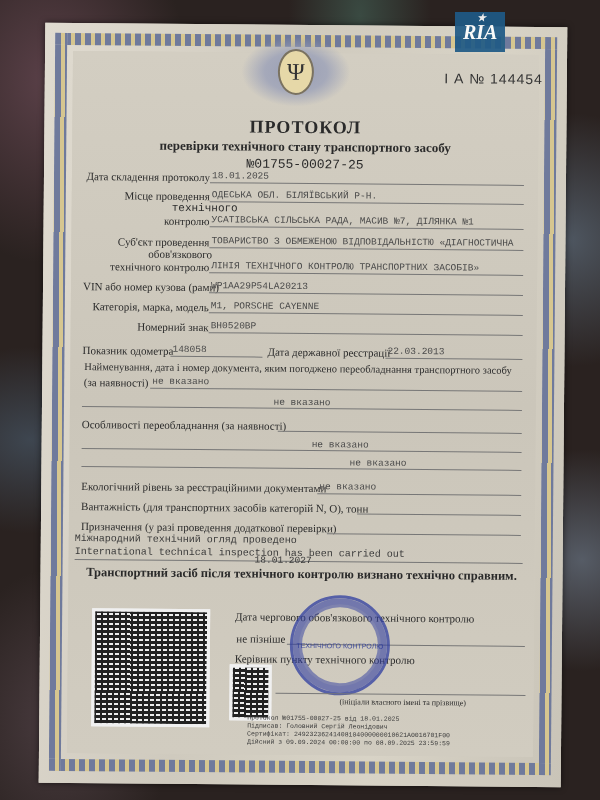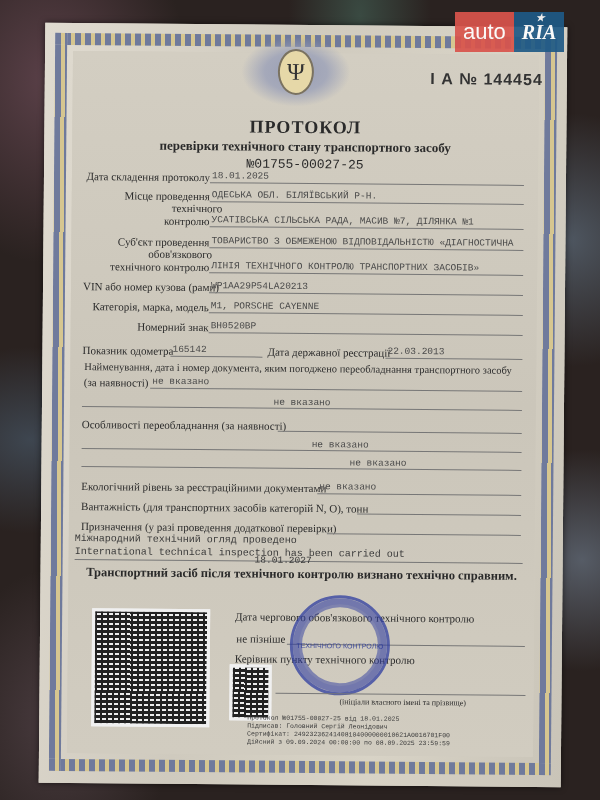--- a/index.html
+++ b/index.html
@@ -44,21 +44,21 @@
     opacity: .8;
   }
   .crest-shield {
     position: relative; width: 36px; height: 46px; border-radius: 50%;
     background: #e6d8a8; border: 2px solid #7a7260;
     display: flex; align-items: center; justify-content: center;
     font-size: 24px; color: #333;
   }
   .serial {
     position: absolute; right: 24px; top: 44px;
-    font-family: "Liberation Sans", sans-serif; font-size: 16px; letter-spacing: 1px; color: #333; font-weight: bold;
+    font-family: "Liberation Sans", sans-serif; font-size: 14px; letter-spacing: 1px; color: #333;
   }
   .title { position: absolute; left: 0; right: 0; top: 92px; text-align: center; color: #2a2a2a; }
   .title h1 { font-size: 18px; font-weight: bold; letter-spacing: 1px; }
   .title .sub { font-size: 13px; font-weight: bold; margin-top: 1px; }
   .title .num { font-family: "Liberation Mono", monospace; font-size: 13px; margin-top: 2px; }
   .row {
     position: absolute; font-size: 11px; color: #2c2c2c; display: flex; align-items: flex-end;
   }
   .lbl { text-align: right; white-space: nowrap; }
   .val {
@@ -115,21 +115,21 @@
 
   <div class="row" style="left:40px; top:146px; width:440px;">
     <span class="lbl" style="width:126px;">Дата складення протоколу</span>
     <span class="val">18.01.2025</span>
   </div>
 
   <div class="row" style="left:40px; top:165px; width:440px;">
     <span class="lbl" style="width:126px;">Місце проведення</span>
     <span class="val">ОДЕСЬКА ОБЛ. БІЛЯЇВСЬКИЙ Р-Н.</span>
   </div>
-  <div class="plain-lbl" style="left:128px; top:178px;">технічного</div>
+  <div class="plain-lbl" style="left:128px; top:178px;font-family:Liberation Mono, monospace;">технічного</div>
   <div class="row" style="left:40px; top:190px; width:440px;">
     <span class="lbl" style="width:126px;">контролю</span>
     <span class="val">УСАТІВСЬКА СІЛЬСЬКА РАДА, МАСИВ №7, ДІЛЯНКА №1</span>
   </div>
 
   <div class="row" style="left:40px; top:211px; width:440px;">
     <span class="lbl" style="width:126px;">Суб'єкт проведення</span>
     <span class="val">ТОВАРИСТВО З ОБМЕЖЕНОЮ ВІДПОВІДАЛЬНІСТЮ «ДІАГНОСТИЧНА</span>
   </div>
   <div class="plain-lbl" style="left:105px; top:224px;">обов'язкового</div>
@@ -148,21 +148,21 @@
     <span class="val">M1, PORSCHE CAYENNE</span>
   </div>
 
   <div class="row" style="left:40px; top:296px; width:440px;">
     <span class="lbl" style="width:126px;">Номерний знак</span>
     <span class="val">BH0520BP</span>
   </div>
 
   <div class="row" style="left:40px; top:320px; width:180px;">
     <span class="lbl" style="width:88px;">Показник одометра</span>
-    <span class="val">165142</span>
+    <span class="val">148058</span>
   </div>
   <div class="row" style="left:225px; top:320px; width:255px;">
     <span class="lbl" style="width:118px;">Дата державної реєстрації</span>
     <span class="val">22.03.2013</span>
   </div>
 
   <div class="plain-lbl" style="left:42px; top:338px; font-size:10.5px;">Найменування, дата і номер документа, яким погоджено переобладнання транспортного засобу</div>
   <div class="row" style="left:40px; top:352px; width:440px;">
     <span class="lbl" style="width:68px; text-align:center;">(за наявності)</span>
     <span class="val">не вказано</span>
@@ -217,18 +217,17 @@
 
   <div class="sig-block">
     <div>Протокол №01755-00027-25 від 18.01.2025</div>
     <div>Підписав: Головний Сергій Леонідович</div>
     <div>Сертифікат: 24923236241408104000000010621A0016701F00</div>
     <div>Дійсний з 09.09.2024 00:00:00 по 08.09.2025 23:59:59</div>
   </div>
 </div>
 
 <div class="logo">
-  <div class="auto">auto</div>
   <div class="ria">
     <span class="star">★</span>
     <span>RIA</span>
   </div>
 </div>
 
 </body></html>

